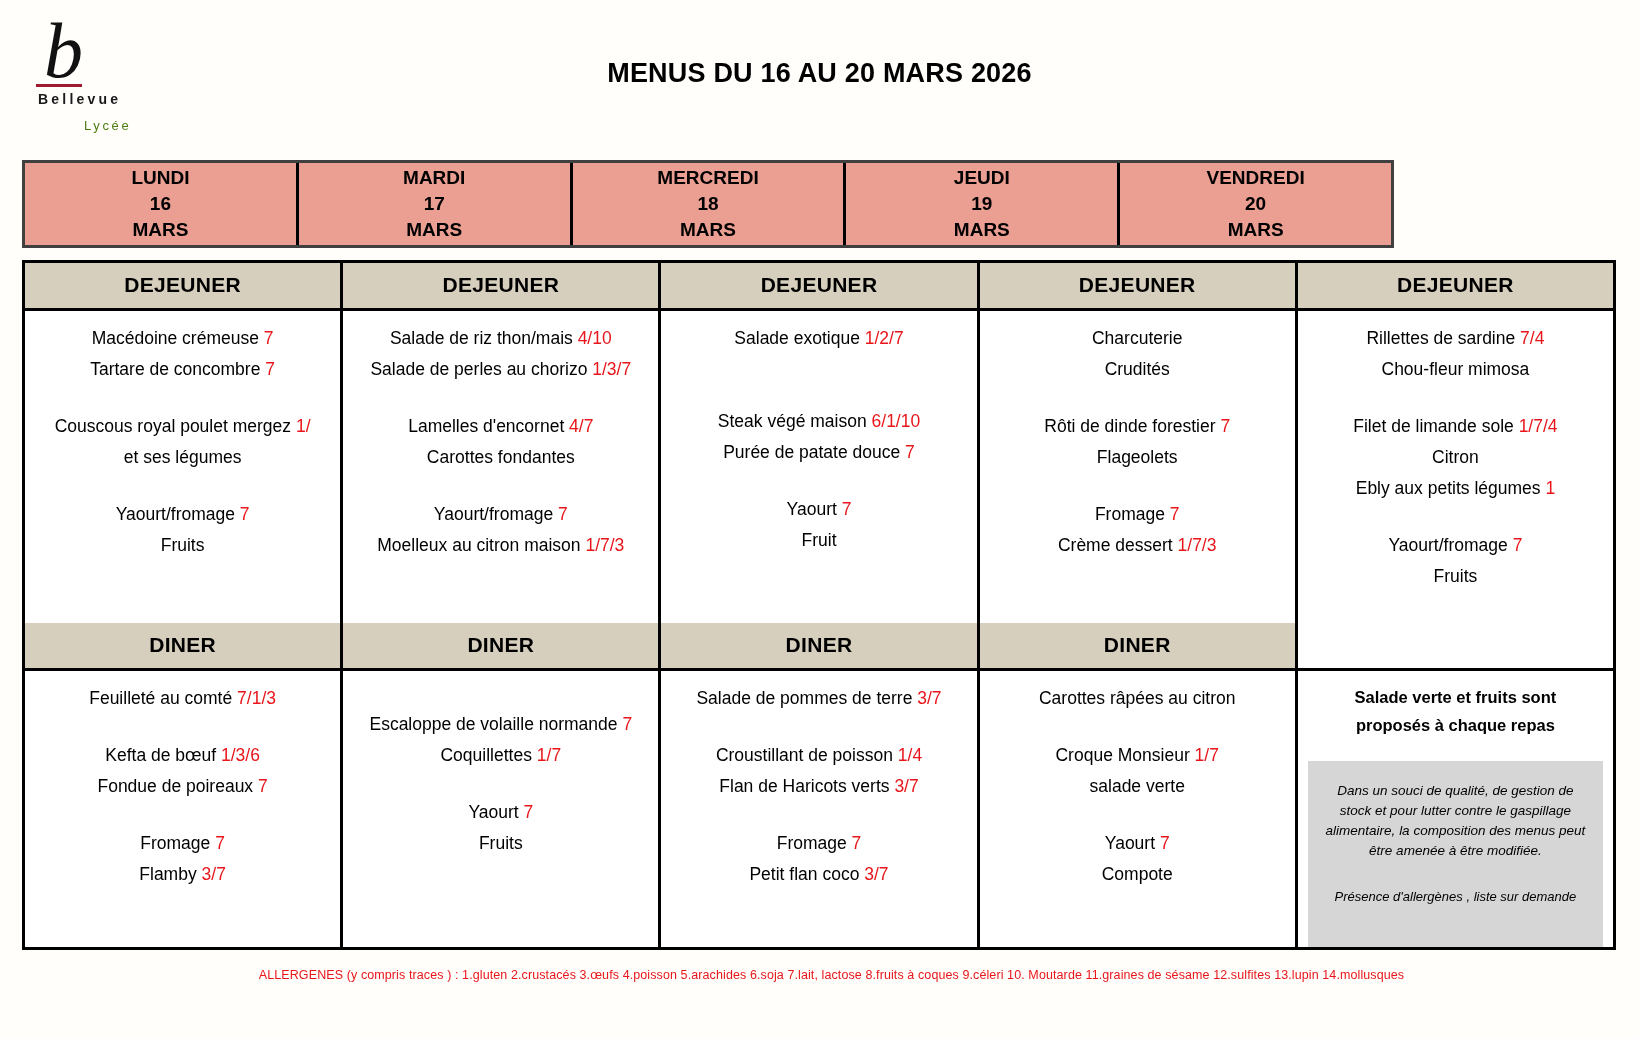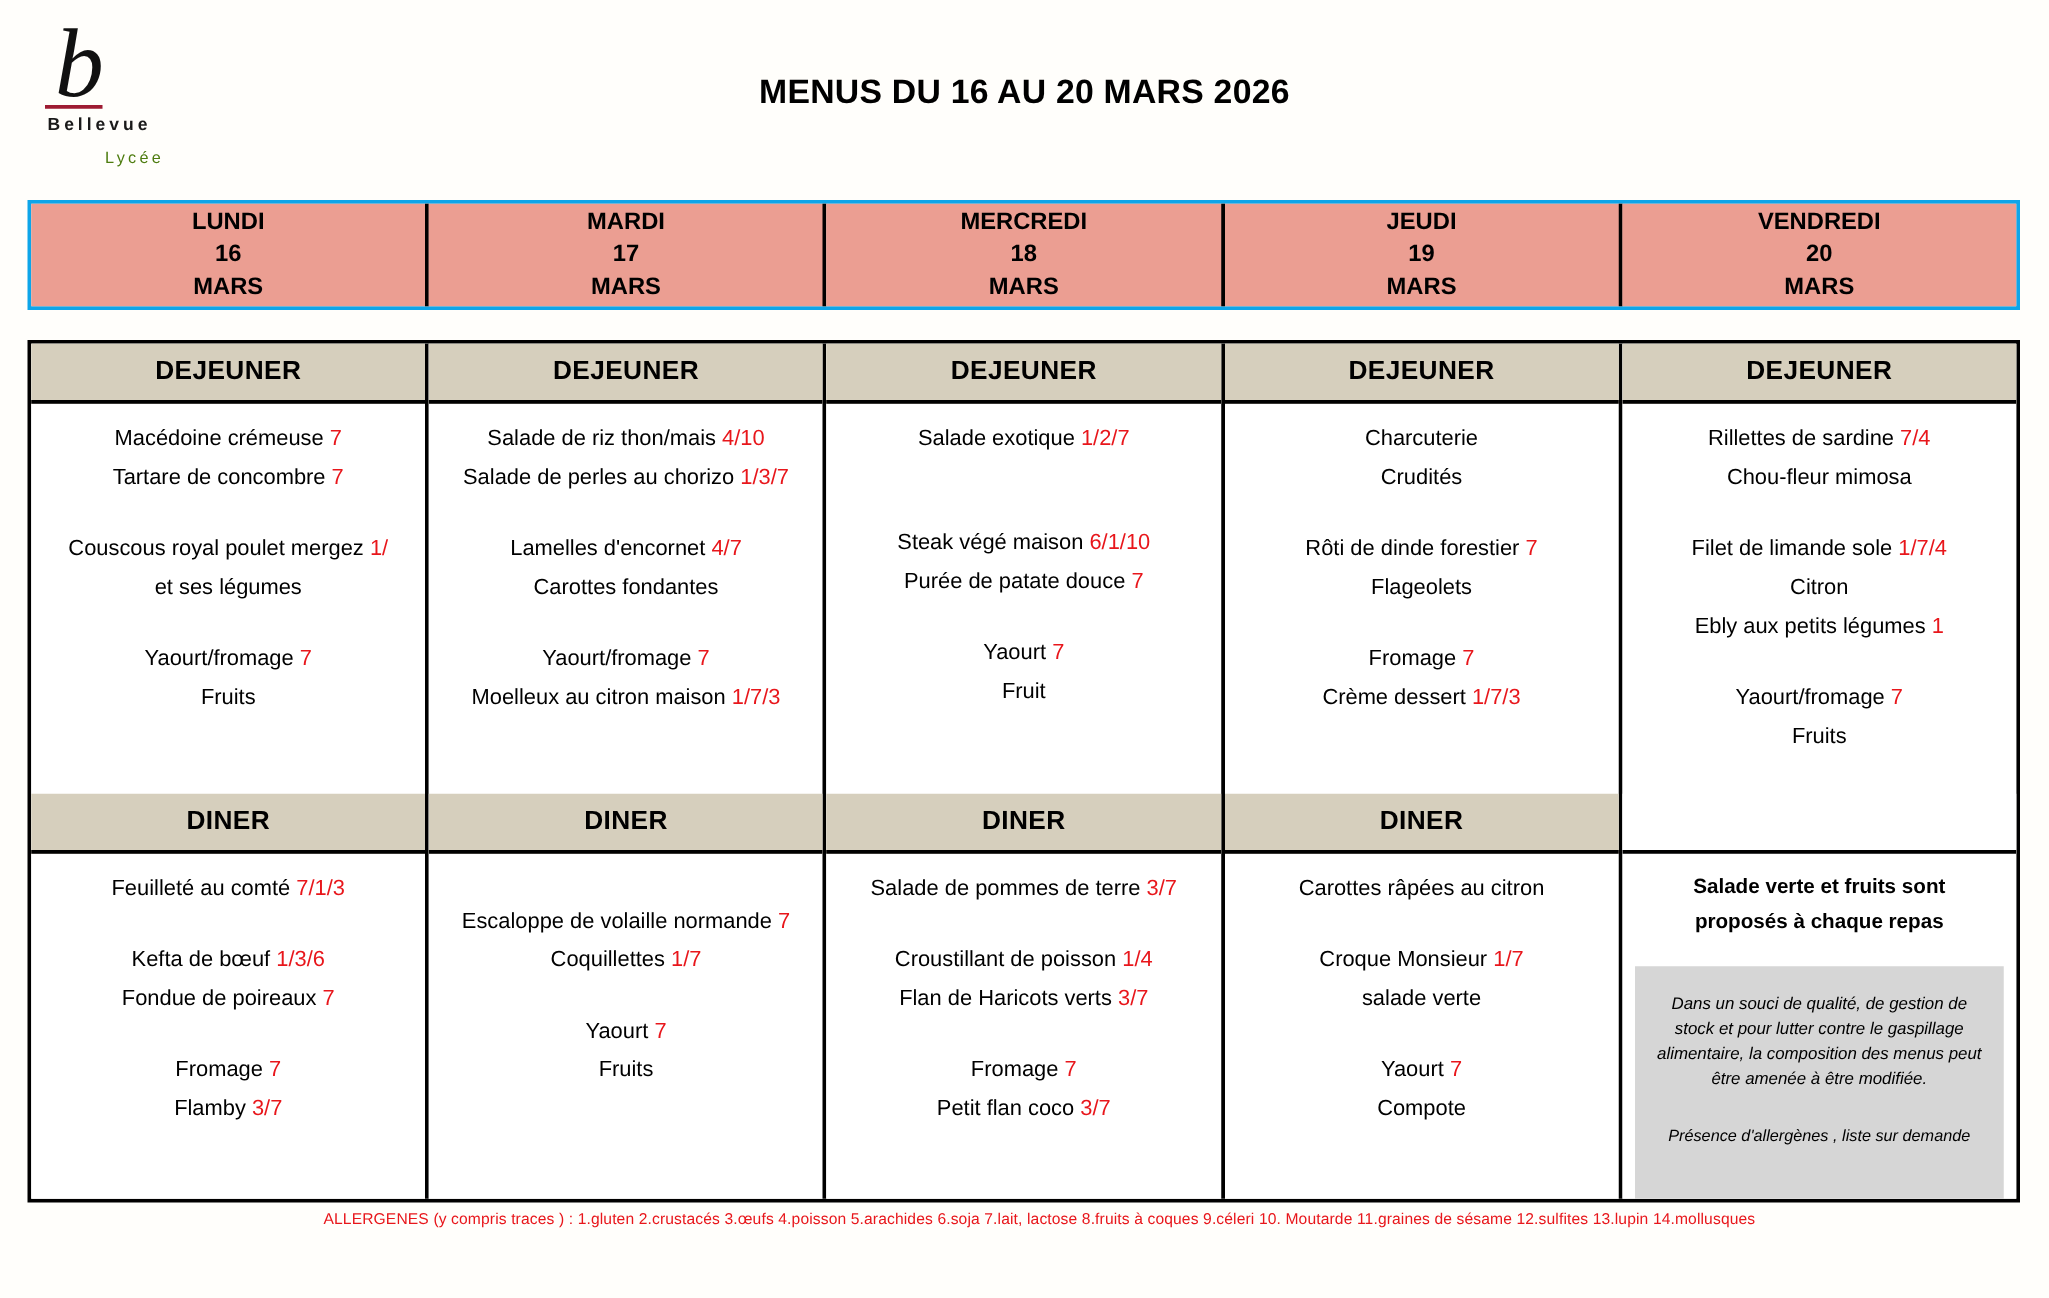--- a/index.html
+++ b/index.html
@@ -69,42 +69,43 @@
     text-align: center;
     font-size: 27px;
     font-weight: 700;
     letter-spacing: 0.2px;
   }
 
   
   .days {
     position: absolute;
     left: 22px; top: 160px;
-    width: 1594px; height: 88px;
+    width: 1372px; height: 88px;
     display: flex;
-    border: 3px solid #0ea5e9;
+    border: 3px solid #404040;
+    justify-content: flex-end;
   }
   .day {
     flex: 1 1 0;
     background: #eb9e92;
     border-right: 3px solid #000;
     display: flex;
     flex-direction: column;
     align-items: center;
     justify-content: center;
     font-weight: 700;
     font-size: 19px;
     line-height: 26px;
   }
   .day:last-child { border-right: none; }
 
   
   .grid {
     position: absolute;
-    left: 22px; top: 272px;
+    left: 22px; top: 260px;
     width: 1594px; height: 690px;
     display: flex;
     border: 3px solid #000;
   }
   .col {
     flex: 1 1 0;
     border-right: 3px solid #000;
     display: flex;
     flex-direction: column;
     background: #ffffff;

